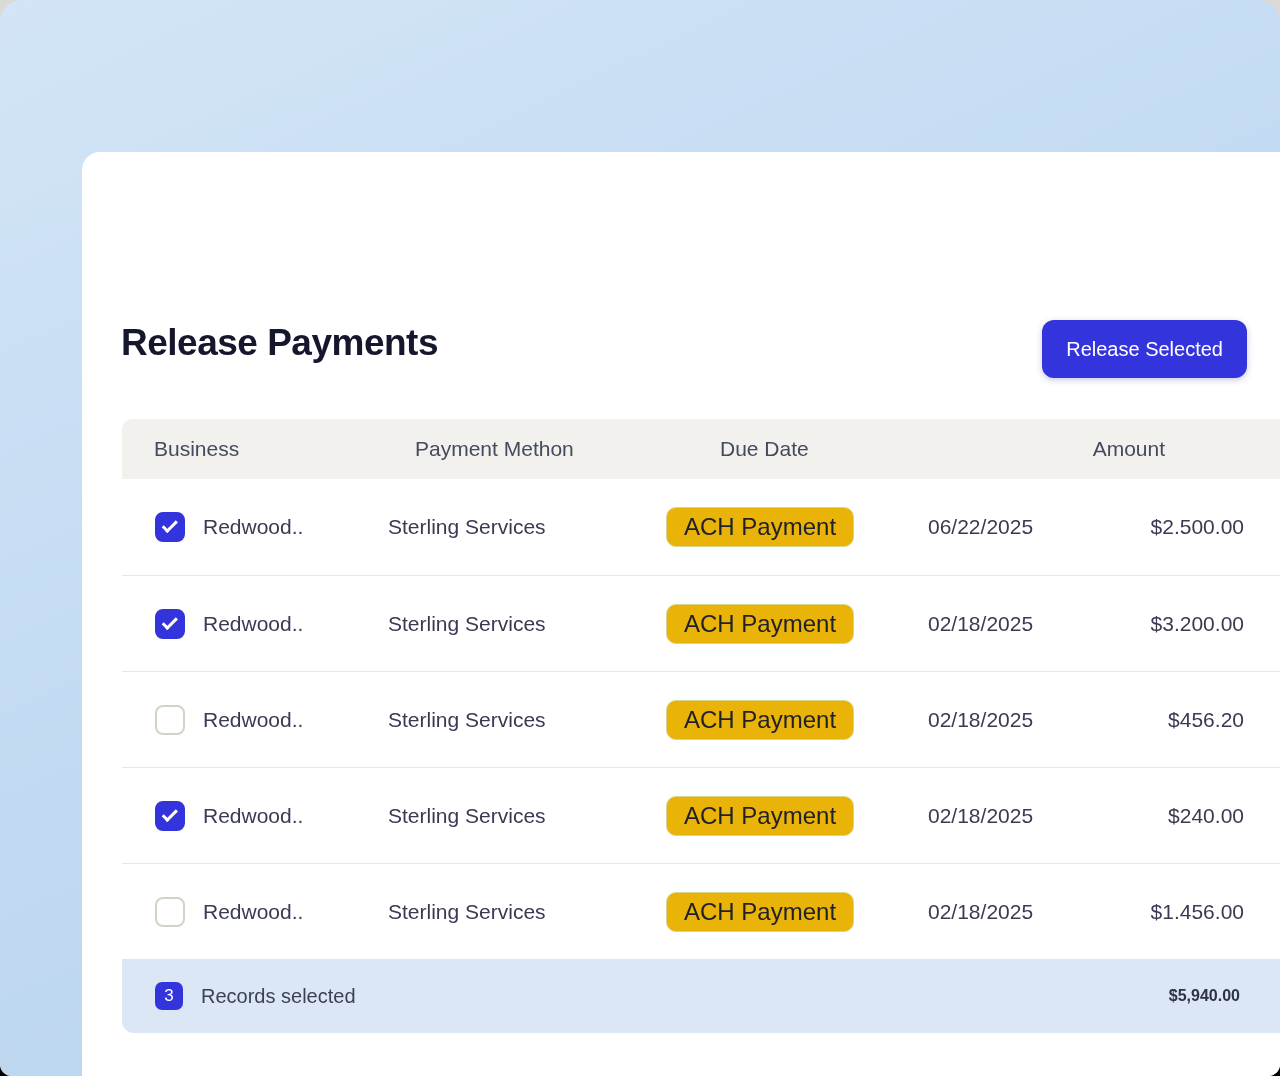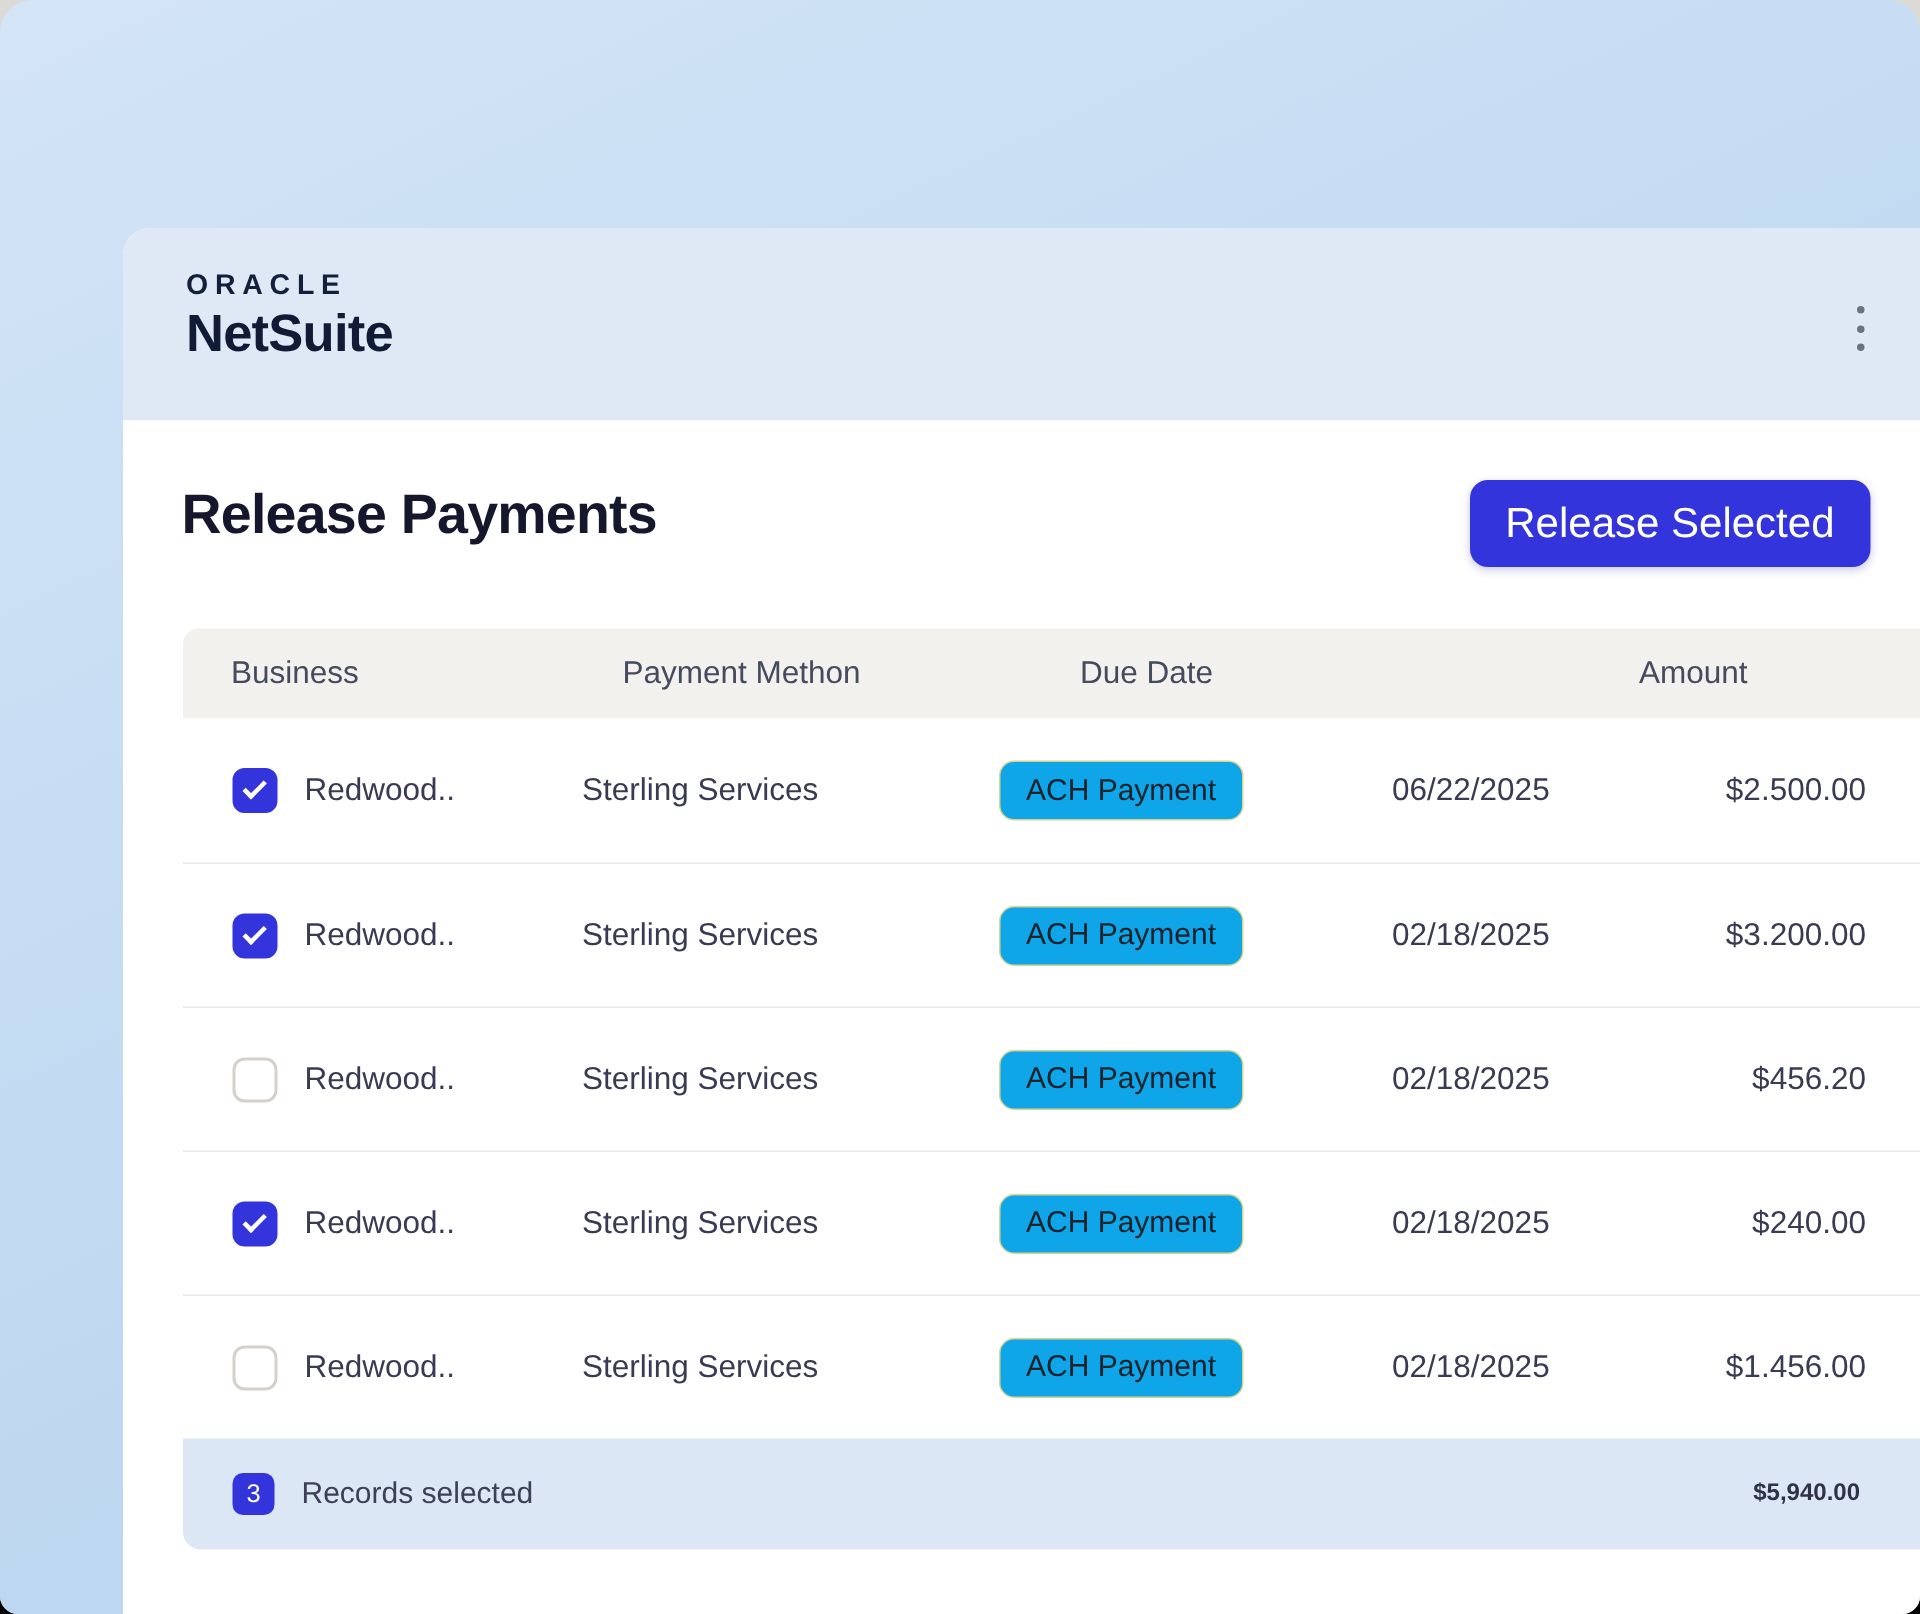--- a/index.html
+++ b/index.html
@@ -44,21 +44,21 @@
 
   
   .page-title {
     position: absolute; left: 39px; top: 170px;
     font-size: 37px; font-weight: 700; color: #15172d; letter-spacing: -0.5px;
   }
   .release-btn {
     position: absolute; right: 33px; top: 168px; height: 58px;
     display: inline-flex; align-items: center; padding: 0 24px;
     background: var(--accent, #3434dd); color: #fff;
-    font-size: 28px; font-weight: 500; border: none; border-radius: 12px;
+    font-size: 20px; font-weight: 500; border: none; border-radius: 12px;
     cursor: pointer; font-family: inherit;
     box-shadow: 0 2px 6px rgba(40,40,160,0.25);
   }
 
   
   .table { position: absolute; left: 40px; top: 267px; right: 0; }
   .grid-cols {
     display: grid;
     grid-template-columns: 266px 278px 262px 175px 1fr;
     align-items: center;
@@ -83,22 +83,22 @@
   .checkbox.checked { background: var(--accent, #3434dd); border-color: var(--accent, #3434dd); }
   .checkbox .tick {
     display: none; width: 15px; height: 8px;
     border-left: 3px solid #fff; border-bottom: 3px solid #fff;
     transform: rotate(-45deg) translate(1px, -2px);
   }
   .checkbox.checked .tick { display: block; }
 
   .method-badge {
     display: inline-flex; align-items: center; height: 40px; padding: 4px 17px;
-    background: #0ea5e9; border: 1.5px solid #d6d58d; border-radius: 10px;
-    font-size: 20px; color: #20222b;
+    background: #eab308; border: 1.5px solid #d6d58d; border-radius: 10px;
+    font-size: 24px; color: #20222b;
   }
 
   
   .tfoot {
     height: 74px; background: #dbe7f5; border-radius: 0 0 0 12px;
     display: flex; align-items: center; justify-content: space-between;
   }
   .tfoot-left { display: flex; align-items: center; gap: 18px; padding-left: 33px; }
   .count-badge {
     width: 28px; height: 28px; border-radius: 7px;
@@ -110,31 +110,20 @@
   .total-amount { font-size: 16px; font-weight: 700; color: #2e3147; padding-right: 40px; }
 </style>
 </head>
 <body>
 
 <div class="screen">
   <div class="bg-panel"></div>
 
   <div class="card">
 
-    <div class="card-header">
-      <div class="brand">
-        <div class="brand-oracle">ORACLE</div>
-        <div class="brand-netsuite">NetSuite</div>
-      </div>
-      <div class="kebab">
-        <span class="dot"></span>
-        <span class="dot"></span>
-        <span class="dot"></span>
-      </div>
-    </div>
 
     <h1 class="page-title">Release Payments</h1>
     <button class="release-btn">Release Selected</button>
 
     <div class="table">
 
       <div class="thead grid-cols">
         <div class="th-business">Business</div>
         <div>Payment Methon</div>
         <div>Due Date</div>

